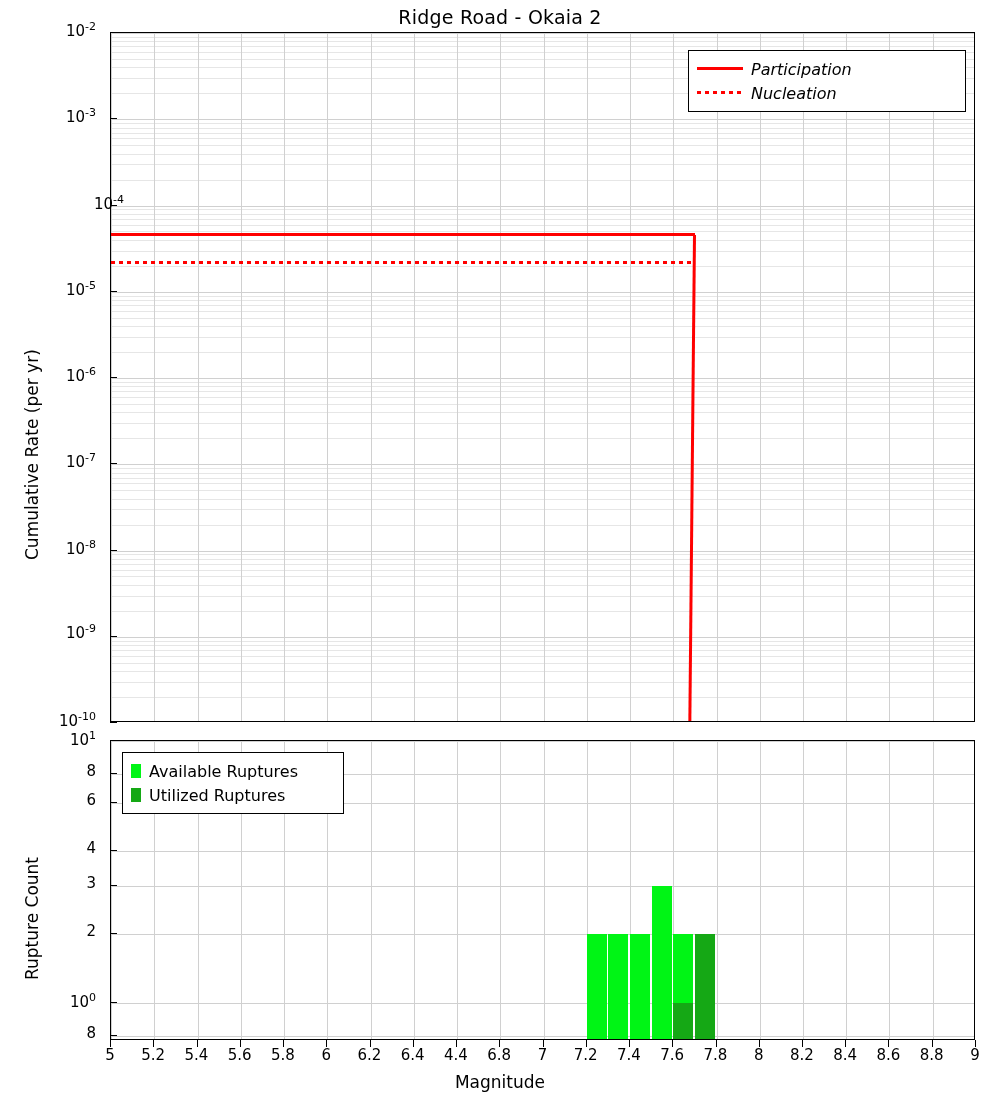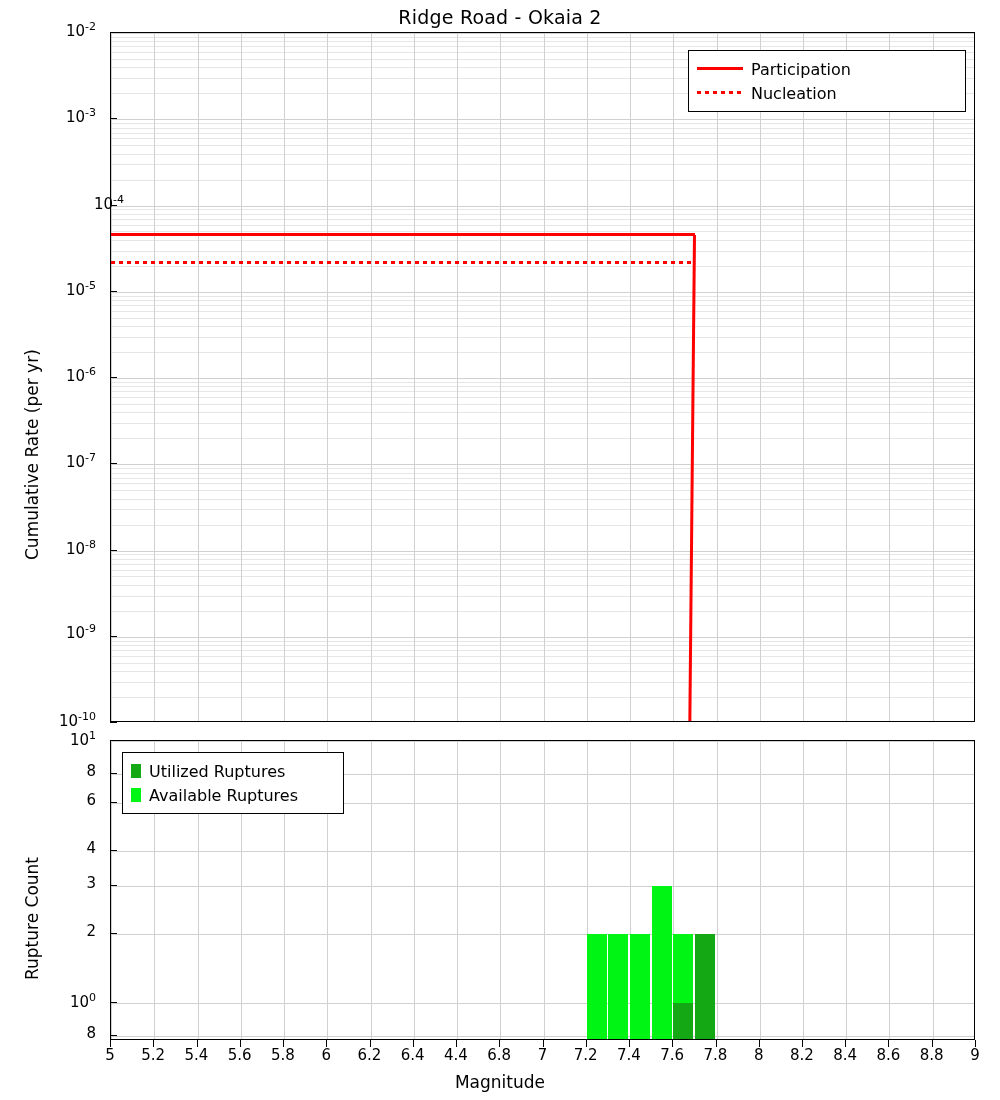--- a/index.html
+++ b/index.html
@@ -164,20 +164,21 @@
     width: 10px;
     height: 14px;
     margin-right: 8px;
     flex: none;
   }
 
   #legend-top {
     left: 688px;
     top: 50px;
     width: 278px;
+    font-style: italic;
   }
   #legend-bottom {
     left: 122px;
     top: 752px;
     width: 222px;
   }
 
   
   .curve-solid {
     position: absolute;
@@ -364,26 +365,26 @@
         <div class="bar bar-available" style="left: 541px; width: 20px; top: 145px; height: 155px;"></div>
         <div class="bar bar-available" style="left: 562px; width: 20px; top: 193px; height: 107px;"></div>
         <div class="bar bar-utilized" style="left: 562px; width: 20px; top: 262px; height: 38px;"></div>
         <div class="bar bar-available" style="left: 584px; width: 20px; top: 193px; height: 107px;"></div>
         <div class="bar bar-utilized" style="left: 584px; width: 20px; top: 193px; height: 107px;"></div>
       </div>
   </div>
 
   <div class="legend" id="legend-bottom">
     <div class="legend-row">
+      <span class="key-swatch bar-available"></span>
+      <span class="legend-text">Available Ruptures</span>
+    </div>
+    <div class="legend-row">
       <span class="key-swatch bar-utilized"></span>
       <span class="legend-text">Utilized Ruptures</span>
-    </div>
-    <div class="legend-row">
-      <span class="key-swatch bar-available"></span>
-      <span class="legend-text">Available Ruptures</span>
     </div>
   </div>
 
   <div class="axis-title" id="ylabel-bottom">Rupture Count</div>
   <div class="axis-title" id="xlabel-bottom">Magnitude</div>
 
   <div id="tick-layer">
       <div class="tick-label ylab-top" style="left: 0px; top: 20px; width: 96px;">10<span class="ylab-sup">-2</span></div>
       <div class="tick-mark" style="left: 110px; top: 32px; width: 7px; height: 1px;"></div>
       <div class="tick-label ylab-top" style="left: 0px; top: 106.25px; width: 96px;">10<span class="ylab-sup">-3</span></div>

